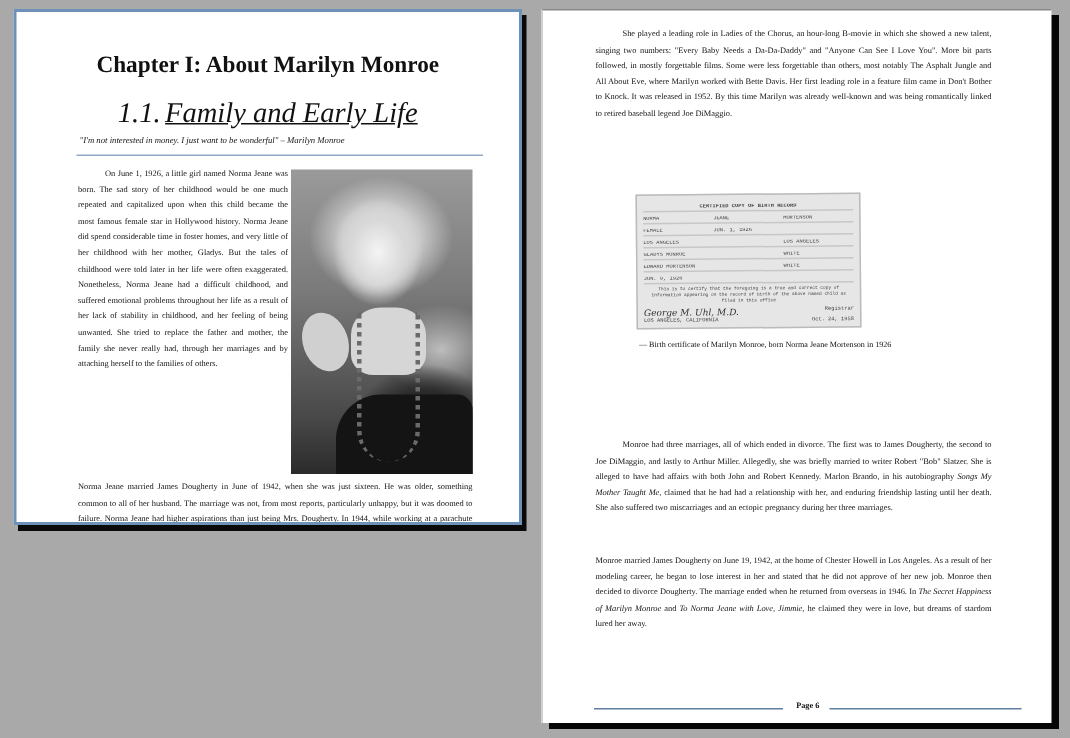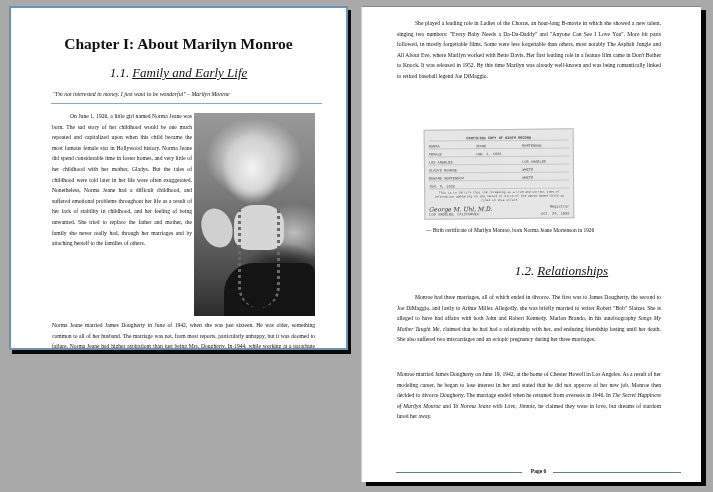--- a/index.html
+++ b/index.html
@@ -23,21 +23,21 @@
     left: 361px; top: 6px; width: 340px; height: 476px;
     border-left: 1px solid #cfcfcf; border-top: 1px solid #888;
     box-shadow: 5px 4px 0 #060606;
   }
   .chapter-title {
     position: absolute; left: 0; right: 0; top: 27px;
     text-align: center; font-weight: bold; font-size: 15.5px;
   }
   .section-title {
     position: absolute; left: 0; right: 0;
-    text-align: center; font-style: italic; font-size: 13px;
+    text-align: center; font-style: italic; font-size: 19px;
   }
   .section-title .num { margin-right: 3px; }
   .section-title .name { text-decoration: underline; }
   .quote {
     position: absolute; left: 42px; top: 83px; width: 270px;
     font-size: 5.8px; font-style: italic; white-space: nowrap;
   }
   .quote-rule {
     position: absolute; left: 40px; width: 271px; top: 95px;
     height: 1px; background: #8fa8c4;
@@ -127,23 +127,20 @@
   <div class="footer">
     <div class="rule" style="left:0; width:120px;"></div>
     <div class="label">Page 5</div>
     <div class="rule" style="right:0; width:126px;"></div>
   </div>
 </div>
 
 <div class="page" id="page-right">
   <div class="body-text indent" style="left:35px; top:11px; width:264px;">She played a leading role in Ladies of the Chorus, an hour-long B-movie in which she showed a new talent, singing two numbers: "Every Baby Needs a Da-Da-Daddy" and "Anyone Can See I Love You". More bit parts followed, in mostly forgettable films. Some were less forgettable than others, most notably The Asphalt Jungle and All About Eve, where Marilyn worked with Bette Davis. Her first leading role in a feature film came in Don't Bother to Knock. It was released in 1952. By this time Marilyn was already well-known and was being romantically linked to retired baseball legend Joe DiMaggio.</div>
 
-  <div class="section-title" style="top:256px; left:60px; right:0;">
-    <span class="num">1.2.</span><span class="name">Relationships</span>
-  </div>
 
   <div class="body-text indent" style="left:35px; top:285px; width:264px;"><span>Monroe had three marriages, all of which ended in divorce. The first was to James Dougherty, the second to Joe DiMaggio, and lastly to Arthur Miller. Allegedly, she was briefly married to writer Robert "Bob" Slatzer. She is alleged to have had affairs with both John and Robert Kennedy. Marlon Brando, in his autobiography </span><em>Songs My Mother Taught Me</em><span>, claimed that he had had a relationship with her, and enduring friendship lasting until her death. She also suffered two miscarriages and an ectopic pregnancy during her three marriages.</span></div>
 
   <div class="body-text" style="left:35px; top:362px; width:264px;"><span>Monroe married James Dougherty on June 19, 1942, at the home of Chester Howell in Los Angeles. As a result of her modeling career, he began to lose interest in her and stated that he did not approve of her new job. Monroe then decided to divorce Dougherty. The marriage ended when he returned from overseas in 1946. In </span><em>The Secret Happiness of Marilyn Monroe</em><span> and </span><em>To Norma Jeane with Love, Jimmie</em><span>, he claimed they were in love, but dreams of stardom lured her away.</span></div>
 
   <div class="footer" style="left:34px; right:20px;">
     <div class="rule" style="left:0; width:126px;"></div>
     <div class="label">Page 6</div>
     <div class="rule" style="right:0; width:128px;"></div>
   </div>

